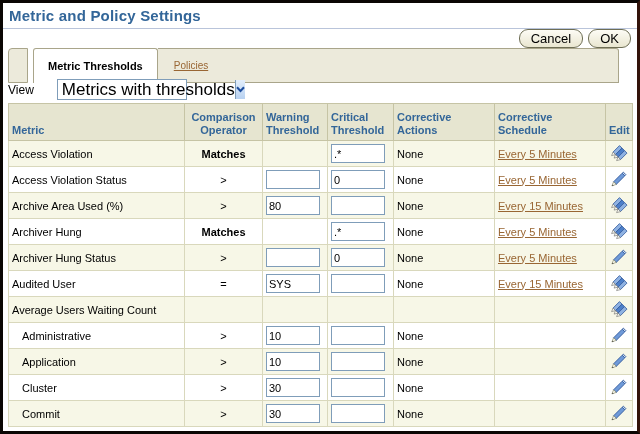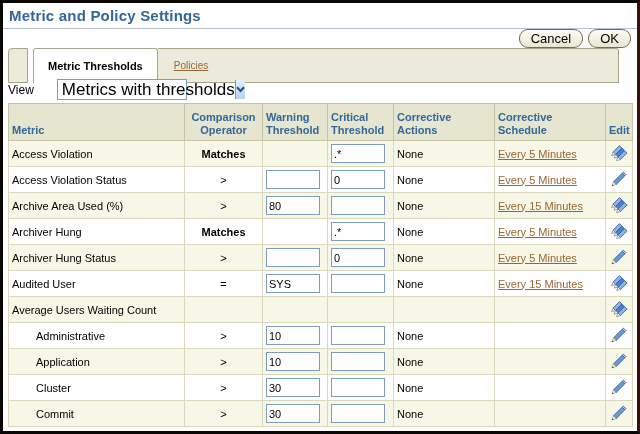--- a/index.html
+++ b/index.html
@@ -58,21 +58,21 @@
   }
   table.metrics th.c-op { text-align:center; }
   table.metrics th.c-edit { text-align:right; padding-right:3px; }
   table.metrics td {
     border:1px solid #d9d8bc; padding:0 3px; height:26px; vertical-align:middle;
     overflow:hidden; white-space:nowrap;
   }
   tr.odd  td { background:#f7f7e7; }
   tr.even td { background:#ffffff; }
   td.c-metric { padding-left:4px; }
-  td.c-metric.indent { padding-left:27px; }
+  td.c-metric.indent { padding-left:13px; }
   td.c-op { text-align:center; }
   td.c-op.bold { font-weight:bold; }
   td.c-input input {
     width:54px; height:19px; border:1px solid #7f9db9; background:#fff;
     font-family:"Liberation Sans", sans-serif; font-size:11px; padding:0 2px; color:#000;
     display:block; margin:0;
   }
   td.c-edit { text-align:center; padding:0 1px; }
   td.c-edit span { display:inline-block; cursor:pointer; line-height:0; }
   a.sched-link { color:#996633; text-decoration:underline; cursor:pointer; }

